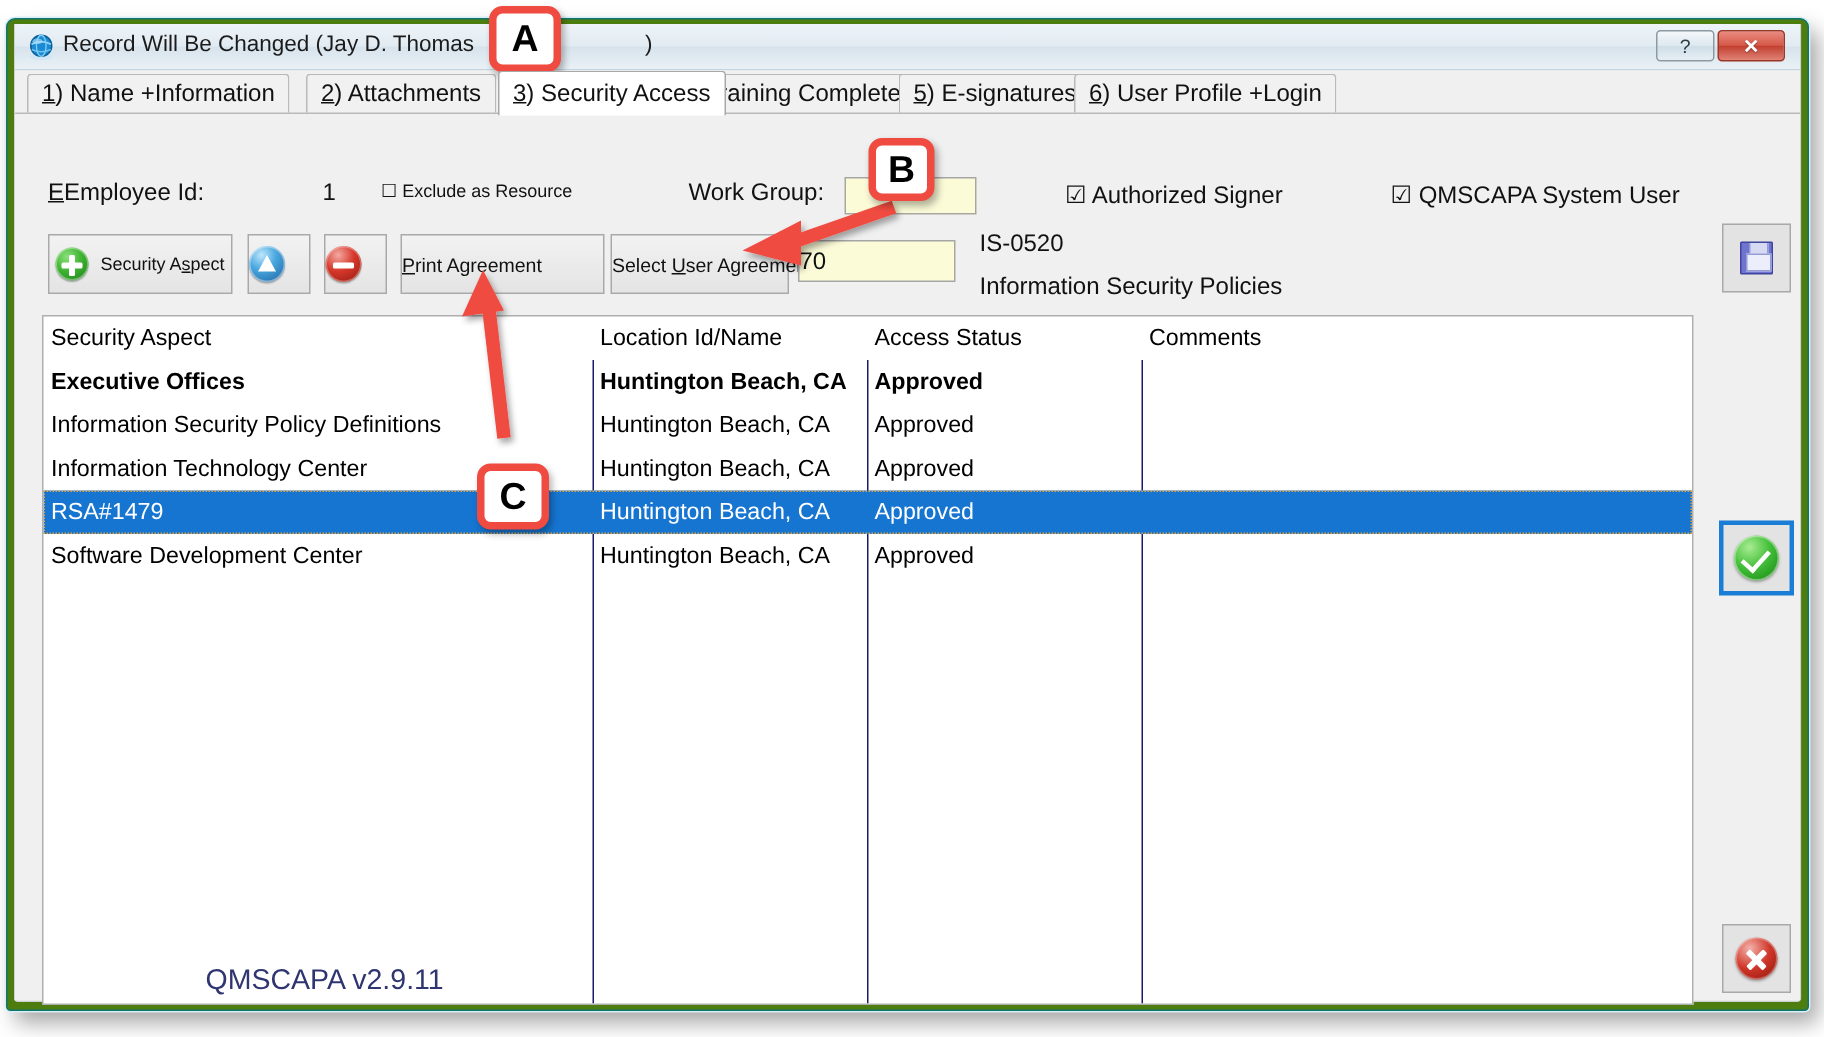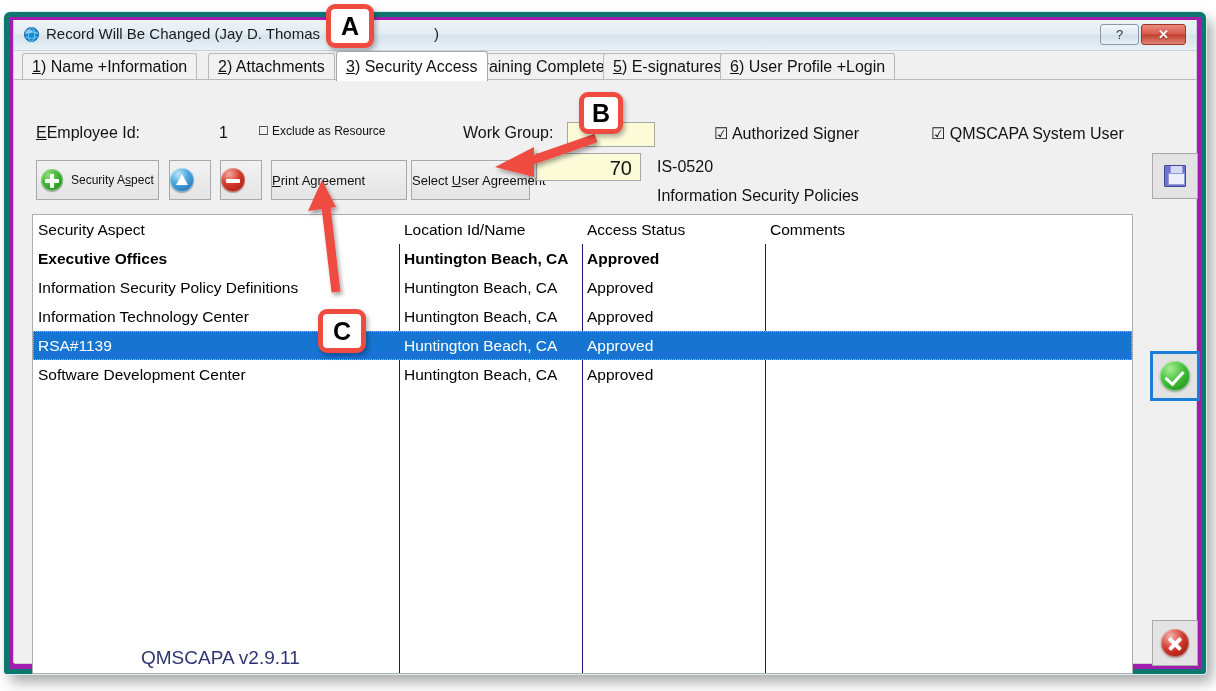--- a/index.html
+++ b/index.html
@@ -9,22 +9,22 @@
     background: #ffffff;
     font-family: "Liberation Sans", sans-serif;
     overflow: hidden;
   }
 
   
   #window {
     position: absolute;
     left: 4px; top: 12px;
     width: 1202px; height: 662px;
-    background: #a21caf;
-    border: 5px solid #0f766e;
+    background: #4d7c0f;
+    border: 1px solid #0f766e;
     border-radius: 6px 6px 3px 3px;
     box-shadow: 0 0 0 1px #d9eef5, 6px 8px 14px rgba(0,0,0,0.35);
   }
   #window-inner {
     position: absolute;
     left: 4px; top: 3px; right: 4px; bottom: 5px;
     background: #f0f0f0;
     border: 1px solid #cfcfcf;
     border-top: none;
     border-radius: 0 0 3px 3px;
@@ -146,26 +146,26 @@
   .btn u { text-decoration: underline; }
   #btn-security-aspect { left: 22px; top: 80px; width: 123px; height: 40px;
                          justify-content: flex-start; padding-left: 4px; }
   #btn-security-aspect .btxt { margin-left: 8px; font-size: 12px; }
   #btn-up    { left: 155px; top: 80px; width: 42px; height: 40px; }
   #btn-del   { left: 206px; top: 80px; width: 42px; height: 40px; }
   #btn-print { left: 257px; top: 80px; width: 136px; height: 40px; font-size: 13px; }
   #btn-select-agreement { left: 397px; top: 80px; width: 119px; height: 40px; font-size: 13px; }
 
   #input-agreement-num {
-    position: absolute; left: 522px; top: 73px;
+    position: absolute; left: 522px; top: 84px;
     width: 105px; height: 28px;
     background: #fbfbd8;
     border: 1px solid #a6a6a6;
-    font-size: 20px; color: #111;
-    text-align: right;
+    font-size: 16px; color: #111;
+    text-align: left;
     padding: 2px 8px 0 0;
     line-height: 24px;
   }
   #txt-agreement-code { left: 643px; top: 78px; }
   #txt-agreement-name { left: 643px; top: 107px; }
 
   
   .circ { display: inline-block; border-radius: 50%; position: relative; }
   .circ-green {
     width: 22px; height: 22px;
@@ -419,21 +419,21 @@
           <div class="cell c2">Approved</div>
           <div class="cell c3"></div>
         </div>
         <div class="grid-row" style="top:87px;">
           <div class="cell c0">Information Technology Center</div>
           <div class="cell c1">Huntington Beach, CA</div>
           <div class="cell c2">Approved</div>
           <div class="cell c3"></div>
         </div>
         <div class="grid-row sel" style="top:116px;">
-          <div class="cell c0">RSA#1139</div>
+          <div class="cell c0">RSA#1479</div>
           <div class="cell c1">Huntington Beach, CA</div>
           <div class="cell c2">Approved</div>
           <div class="cell c3"></div>
         </div>
         <div class="grid-row" style="top:145px;">
           <div class="cell c0">Software Development Center</div>
           <div class="cell c1">Huntington Beach, CA</div>
           <div class="cell c2">Approved</div>
           <div class="cell c3"></div>
         </div>

